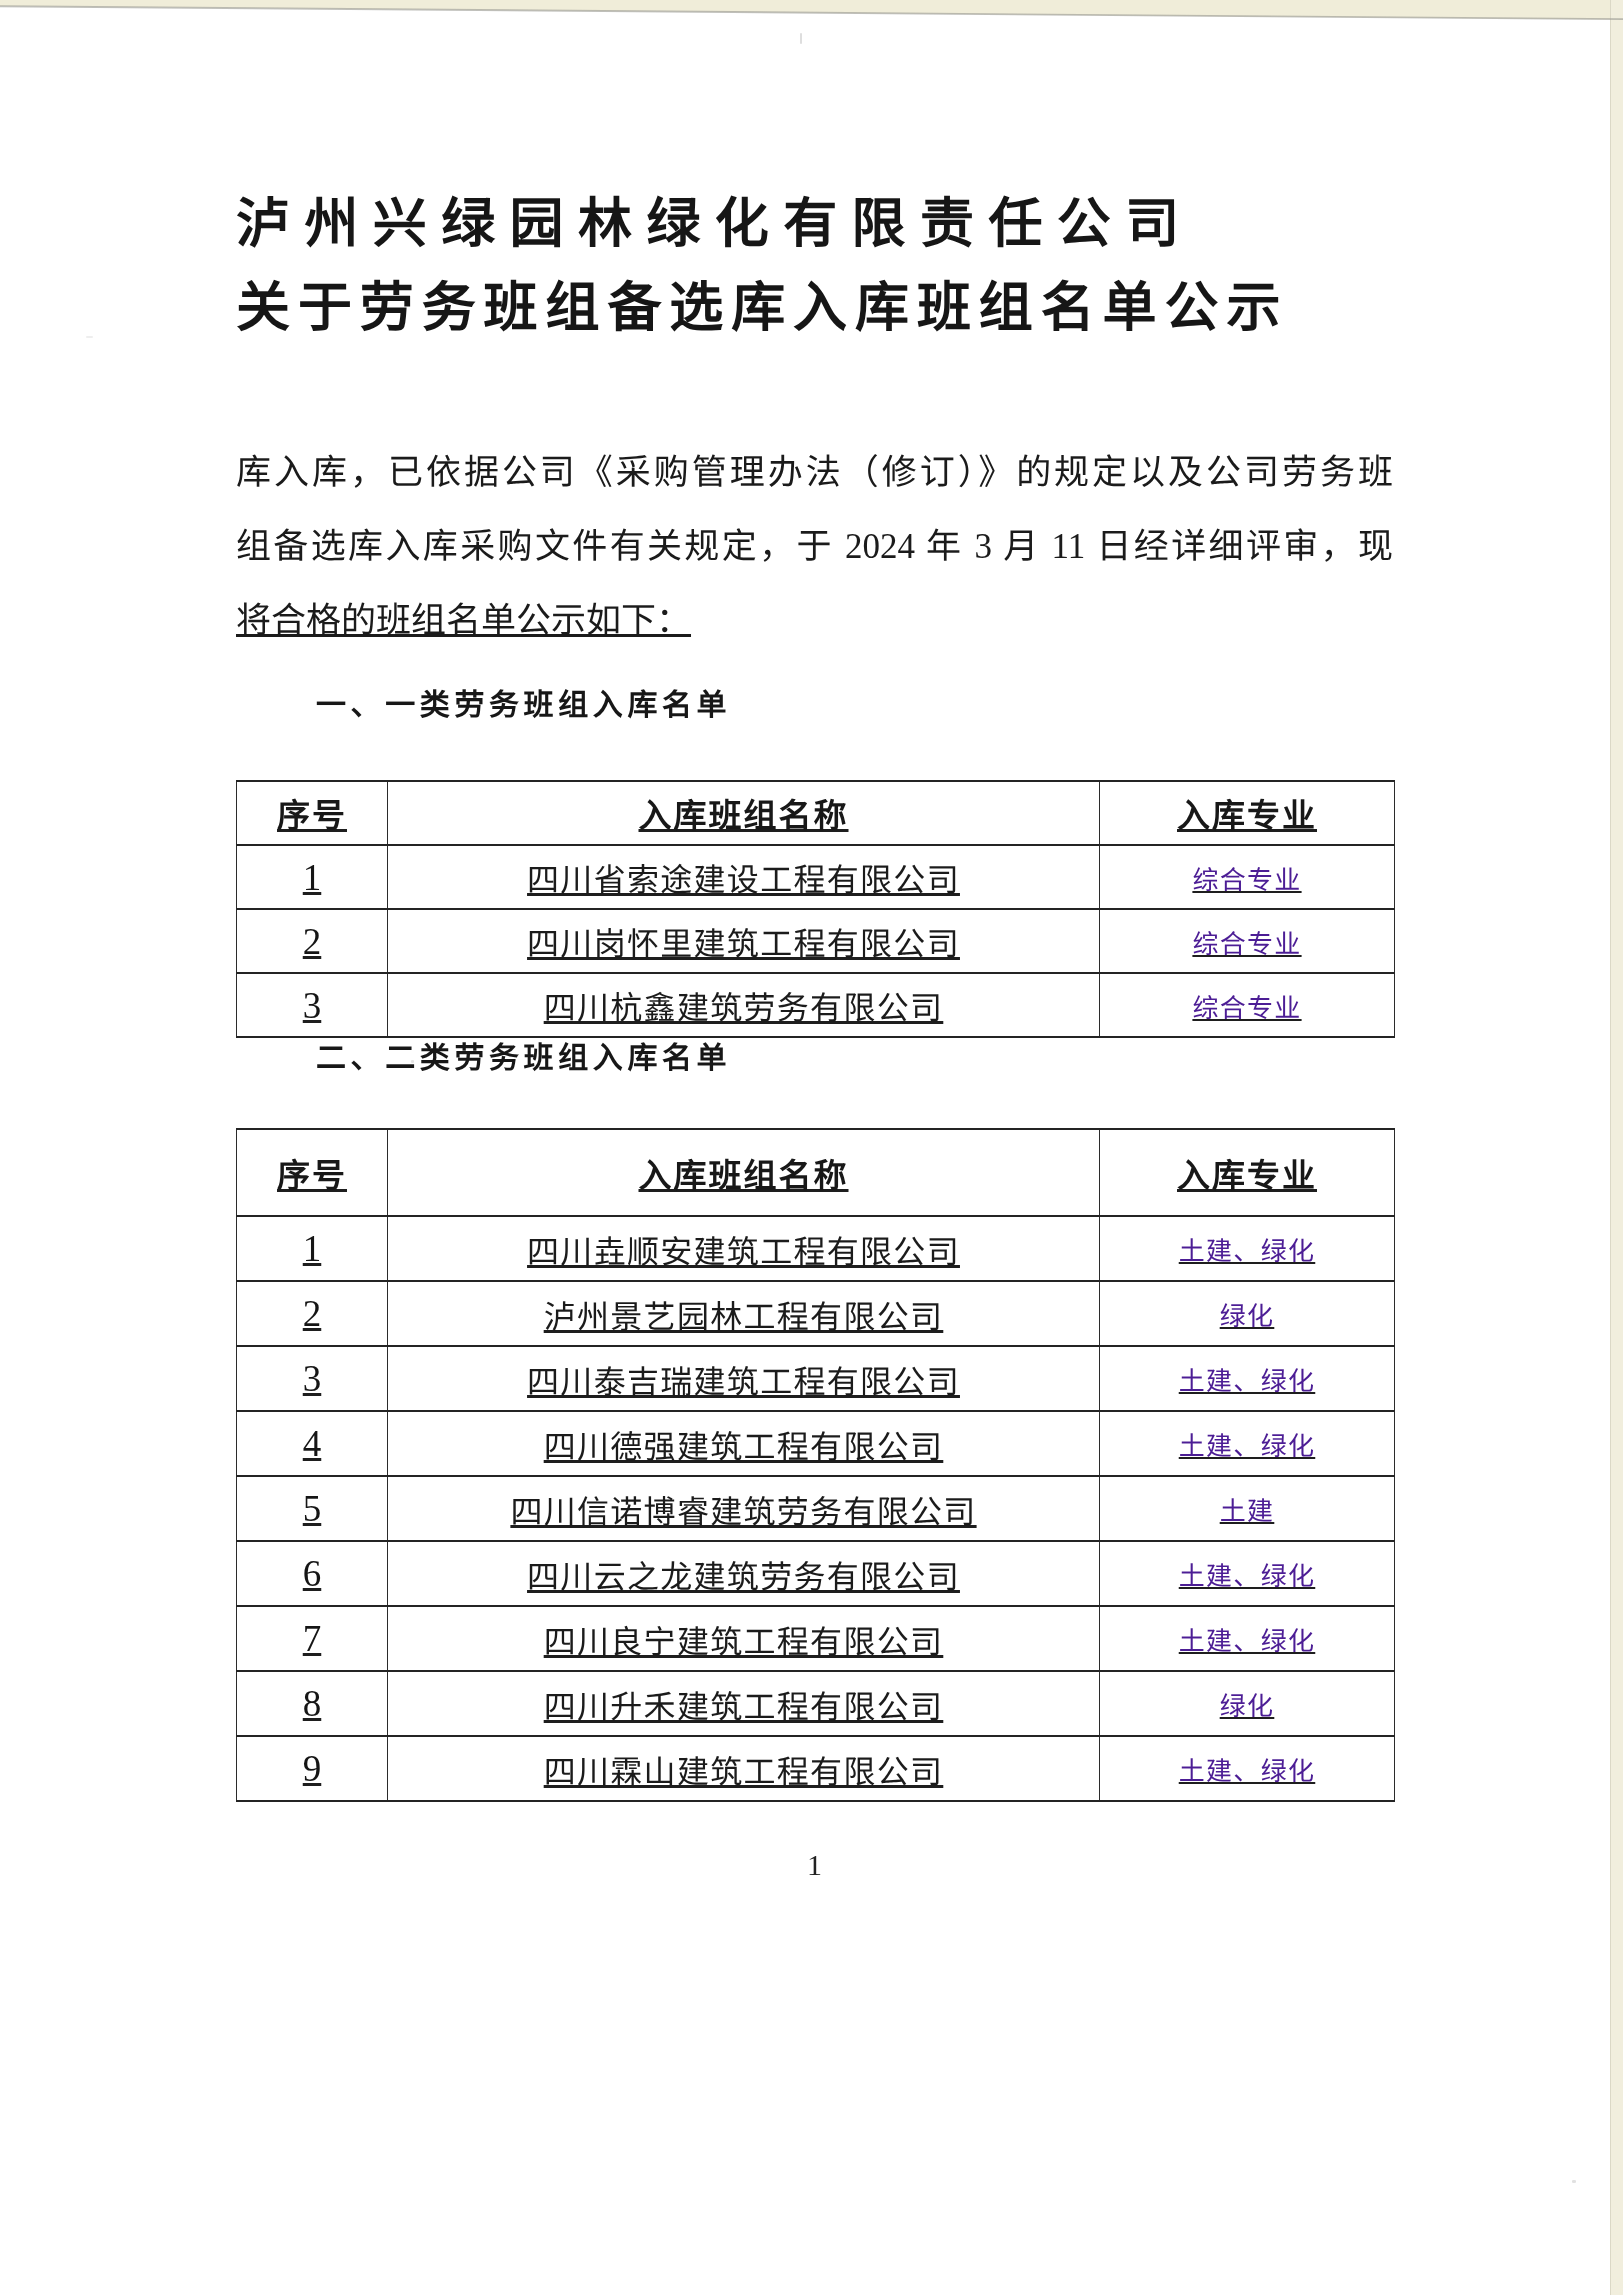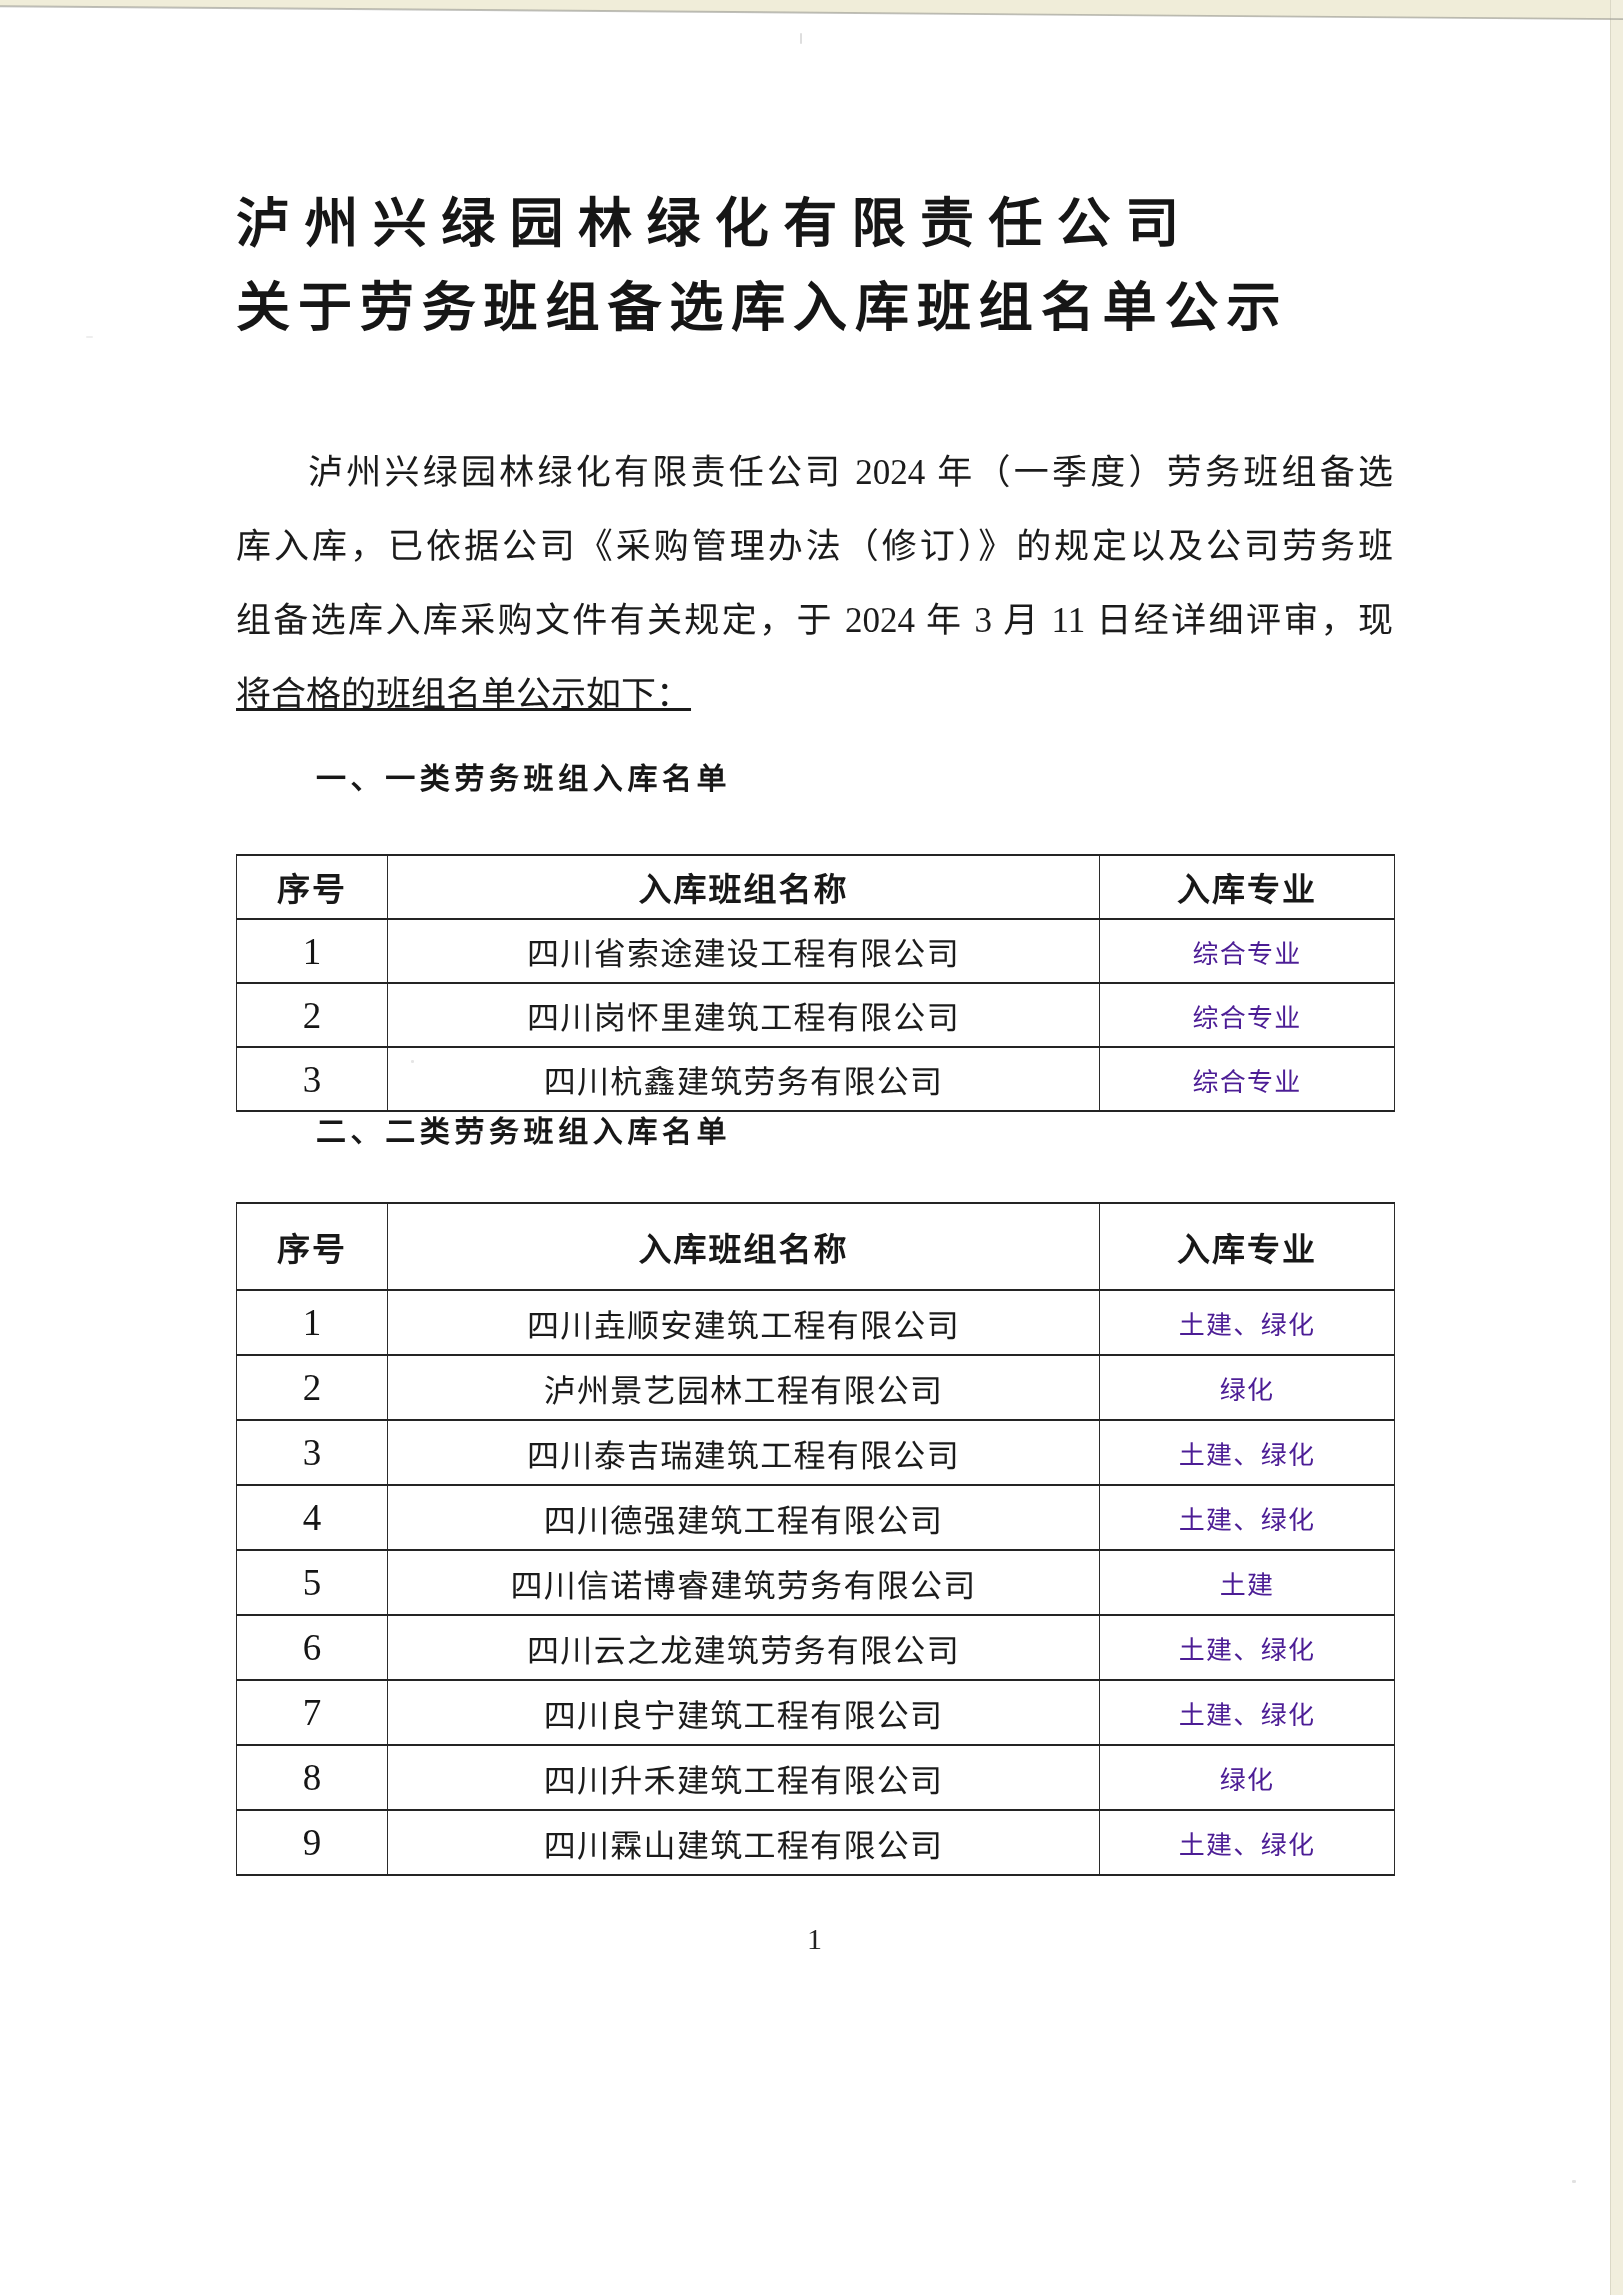--- a/index.html
+++ b/index.html
@@ -93,20 +93,21 @@
     margin: 0;
   }
   .section-heading.s1 { margin-top: 27.5px; }
   .section-heading.s2 { }
 
   table.roster {
     border-collapse: collapse;
     table-layout: fixed;
     width: 1157px;
     background: transparent;
+    text-decoration: underline;
   }
   table.t1 { margin-top: 56px; }
   table.t2 { margin-top: 51px; }
 
   table.roster th, table.roster td {
     border-left: 1.3px solid #2b2b2b;
     border-right: 1.3px solid #2b2b2b;
     border-top: 2px solid #242424;
     border-bottom: 2px solid #242424;
     text-align: center;
@@ -163,21 +164,20 @@
 <div class="speck speck-4"></div>
 
 <div class="content">
 
   <h1 class="doc-title">
     <div class="line1">泸州兴绿园林绿化有限责任公司</div>
     <div class="line2">关于劳务班组备选库入库班组名单公示</div>
   </h1>
 
   <div class="body-para">
-    <div class="para-line first">泸州兴绿园林绿化有限责任公司 2024 年（一季度）劳务班组备选</div>
     <div class="para-line">库入库，已依据公司《采购管理办法（修订）》的规定以及公司劳务班</div>
     <div class="para-line">组备选库入库采购文件有关规定，于 2024 年 3 月 11 日经详细评审，现</div>
     <div class="para-line last">将合格的班组名单公示如下：</div>
   </div>
 
   <h2 class="section-heading s1">一、一类劳务班组入库名单</h2>
 
   <table class="roster t1">
     <colgroup>
         <col class="col-num">

